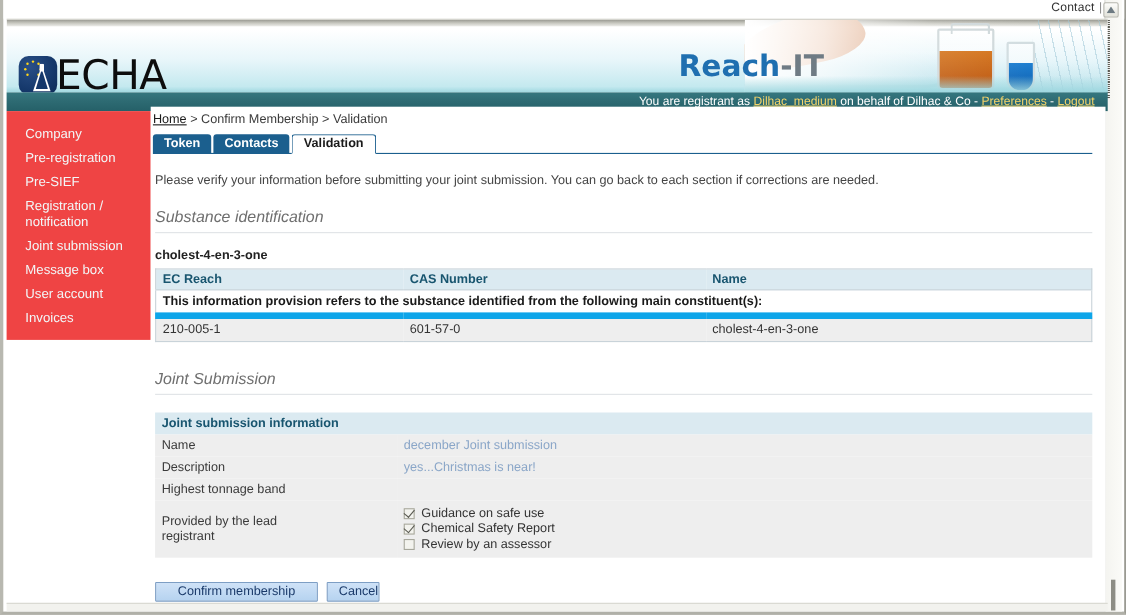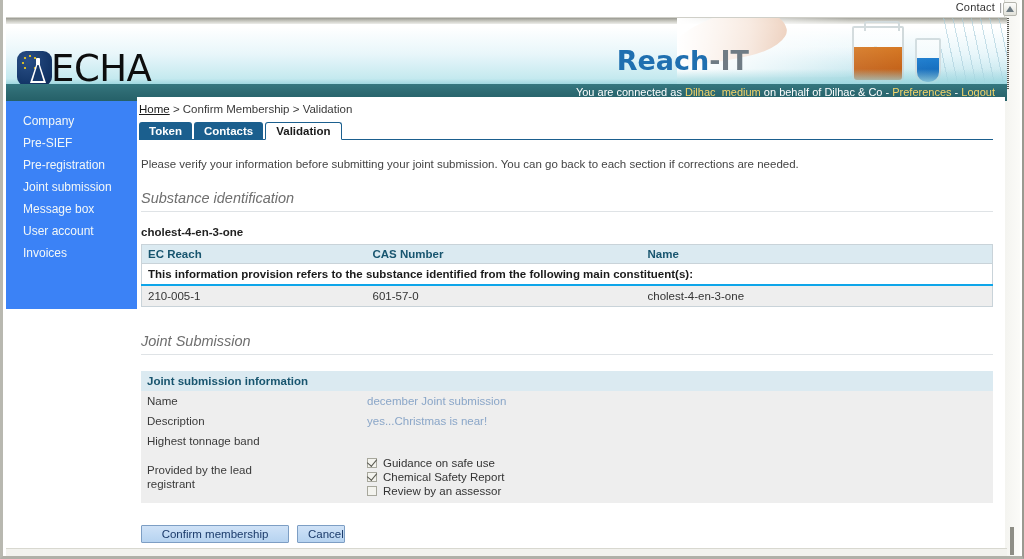--- a/index.html
+++ b/index.html
@@ -147,21 +147,21 @@
     font-size: 11px;
     text-align: right;
     padding: 2px 12px 0 0;
     white-space: nowrap;
   }
   .connbar a { color: #f4d469; text-decoration: underline; }
 
   
   .sidebar {
     position: absolute; left: 3px; top: 101px; width: 131px; height: 208px;
-    background: #3b82f6;
+    background: #ef4444;
     padding-top: 9px;
   }
   .sidebar-item {
     color: #f2f7f8;
     font-size: 12px;
     line-height: 14px;
     padding: 4px 6px 4px 17px;
   }
   .sidebar-item.two-line { padding-bottom: 4px; }
 
@@ -235,21 +235,21 @@
     width: 852px;
     border: 1px solid #c9d3d9;
     border-collapse: collapse;
     font-size: 11.5px;
   }
   .data-table .banner-row td {
     background: #ffffff;
     font-weight: bold;
     color: #1a1a1a;
     padding: 4px 6px;
-    border-bottom: 2px solid #0ea5e9;
+    border-bottom: 6px solid #0ea5e9;
   }
   .data-table thead th {
     background: #dbeaf1;
     color: #18556f;
     font-weight: bold;
     text-align: left;
     padding: 3px 6px;
     border-bottom: 1px solid #c9d3d9;
   }
   .data-table tbody td {
@@ -377,27 +377,28 @@
           <path d="M11 1 L19 25 L3 25 Z" fill="#ffffff"></path>
           <path d="M11 5 L16.5 23 L5.5 23 Z" fill="#15386b"></path>
           <rect x="9" y="0" width="4" height="7" rx="1" fill="#ffffff"></rect>
         </svg>
       </div>
       <span class="logo-text">ECHA</span>
     </div>
   </div>
 
   <div class="connbar">
-    <span>You are connected as </span><a href="#">Dilhac_medium</a><span> on behalf of Dilhac &amp; Co - </span><a href="#">Preferences</a><span> - </span><a href="#">Logout</a>
+    <span>You are registrant as </span><a href="#">Dilhac_medium</a><span> on behalf of Dilhac &amp; Co - </span><a href="#">Preferences</a><span> - </span><a href="#">Logout</a>
   </div>
 
   <div class="sidebar">
     <div class="sidebar-item">Company</div>
+    <div class="sidebar-item">Pre-registration</div>
     <div class="sidebar-item">Pre-SIEF</div>
-    <div class="sidebar-item">Pre-registration</div>
+    <div class="sidebar-item two-line"><span>Registration / notification</span></div>
     <div class="sidebar-item">Joint submission</div>
     <div class="sidebar-item">Message box</div>
     <div class="sidebar-item">User account</div>
     <div class="sidebar-item">Invoices</div>
   </div>
 
   <div class="content">
 
     <div class="breadcrumb">
       <a href="#">Home</a><span> &gt; </span><span>Confirm Membership</span><span> &gt; </span><span>Validation</span>

